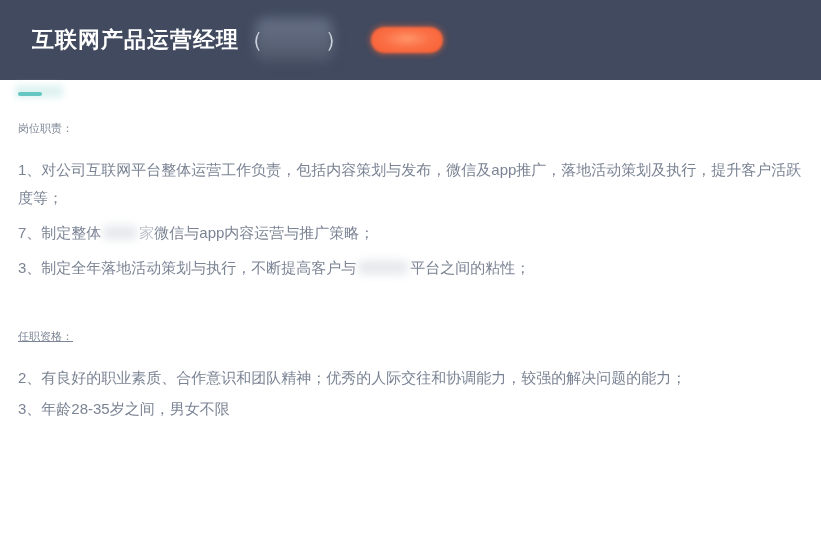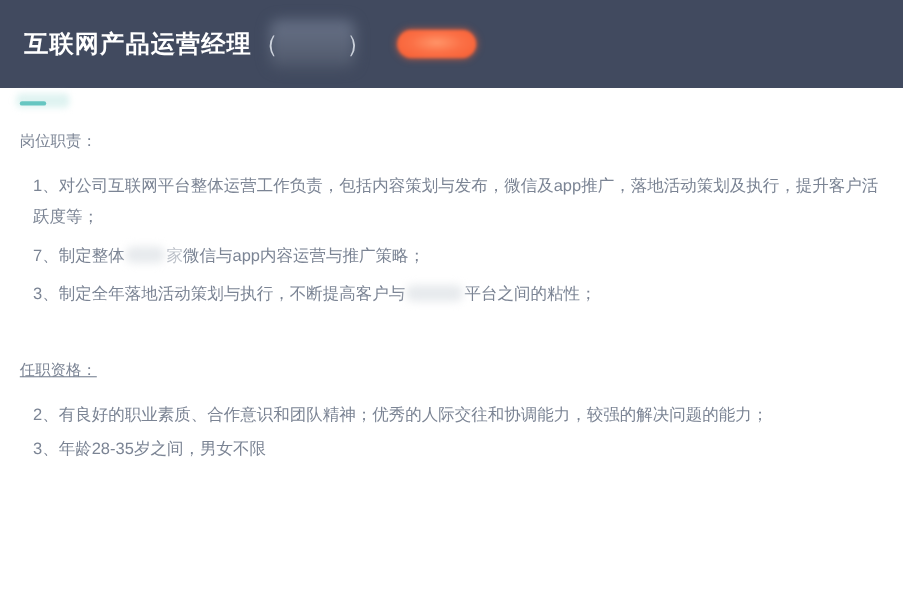--- a/index.html
+++ b/index.html
@@ -7,21 +7,21 @@
   body {
     font-family: "Liberation Sans", "DejaVu Sans", sans-serif;
     width: 821px; height: 552px; overflow: hidden;
   }
   .page { width: 821px; height: 552px; background: #fff; position: relative; }
 
   
   .header {
     height: 80px; background: #414a5f;
     display: flex; align-items: center;
-    padding-left: 22px;
+    padding-left: 32px;
   }
   .header .title {
     color: #ffffff; font-size: 22px; font-weight: bold;
     letter-spacing: 1px; white-space: nowrap;
   }
   .header .paren {
     color: #ccd2dc; font-size: 22px; font-weight: normal;
     position: relative; z-index: 2;
   }
   .header .paren.open { margin-left: 2px; }
@@ -49,29 +49,29 @@
     width: 48px; height: 13px; border-radius: 4px;
     background: #dff3f1; filter: blur(3px);
   }
   .accent-dash {
     position: absolute; left: 0; top: 0;
     width: 24px; height: 4px; border-radius: 2px;
     background: #66c6c1;
   }
 
   .section-heading {
-    color: #7b8494; font-size: 14px; font-weight: normal;
+    color: #7b8494; font-size: 11px; font-weight: normal;
     line-height: 20px; margin-top: 16px;
   }
   .section-heading.second { margin-top: 44px; text-decoration: underline; }
 
   .items { margin-top: 18px; }
   .items p {
     color: #7b8494; font-size: 15px; line-height: 28px;
-    margin: 0 0 7px 12px;
+    margin: 0 0 7px 0;
   }
   .items.second p { margin-bottom: 3px; }
 
   .redact-inline {
     display: inline-block; height: 15px; border-radius: 7px;
     background: #e7eaed; filter: blur(4px);
     vertical-align: -2px; margin: 0 1px;
   }
   .leak { opacity: 0.5; filter: blur(0.6px); }
 </style>

